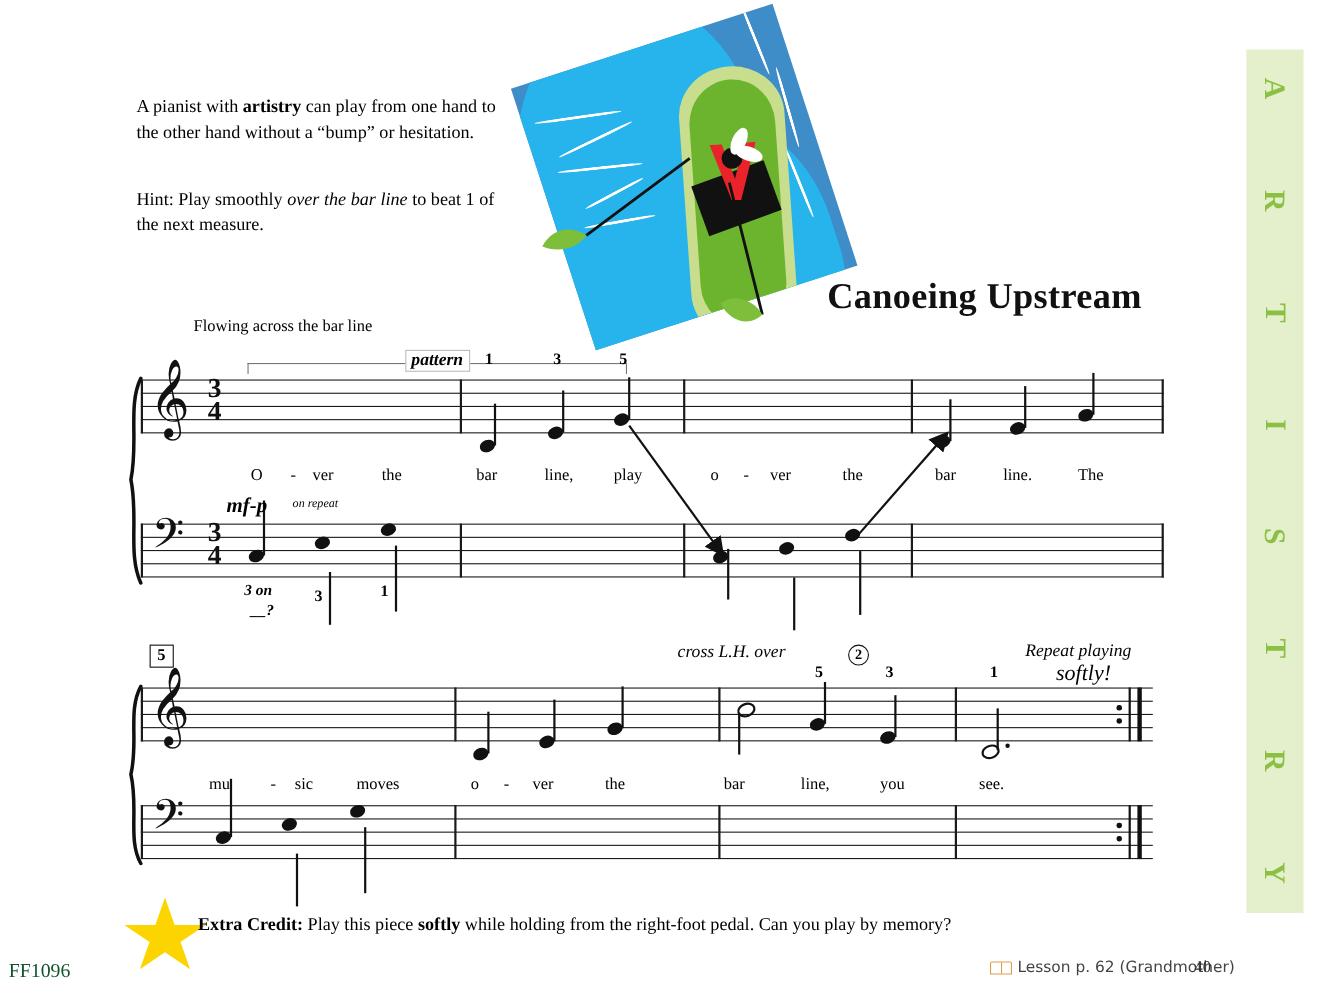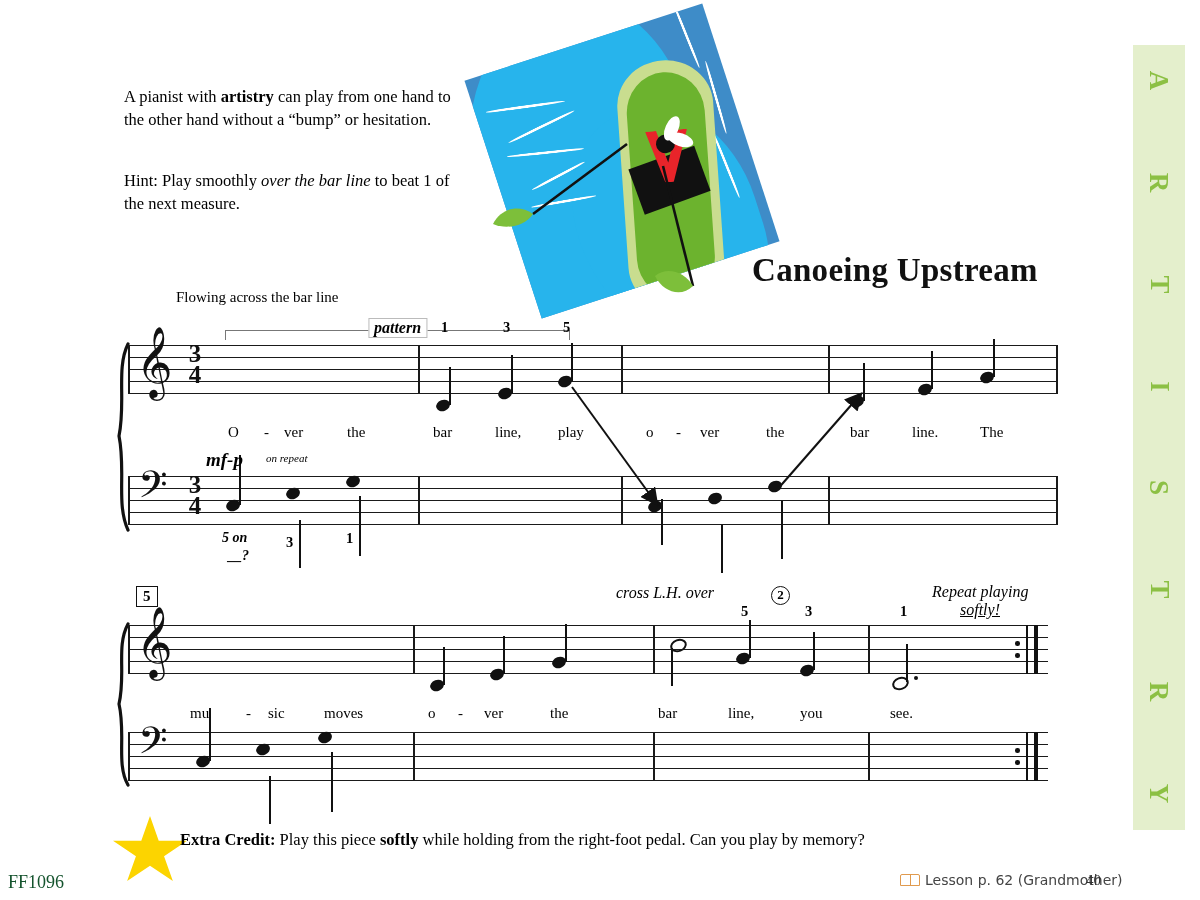--- a/index.html
+++ b/index.html
@@ -396,31 +396,31 @@
     <div class="lyric" style="left:367px;top:79px;">line,</div>
     <div class="lyric" style="left:430px;top:79px;">play</div>
     <div class="lyric" style="left:518px;top:79px;">o</div>
     <div class="lyric" style="left:548px;top:79px;">-</div>
     <div class="lyric" style="left:572px;top:79px;">ver</div>
     <div class="lyric" style="left:638px;top:79px;">the</div>
     <div class="lyric" style="left:722px;top:79px;">bar</div>
     <div class="lyric" style="left:784px;top:79px;">line.</div>
     <div class="lyric" style="left:852px;top:79px;">The</div>
 
-    <div class="ital" style="left:94px;top:185px;font-weight:700;font-size:14px;">5 on</div>
+    <div class="ital" style="left:94px;top:185px;font-weight:700;font-size:14px;">3 on</div>
     <div class="ital" style="left:100px;top:203px;font-weight:700;font-size:14px;">__?</div>
     <div class="finger" style="left:158px;top:189px;">3</div>
     <div class="finger" style="left:218px;top:185px;">1</div>
   </div>
 
   <div class="measnum" style="left:136px;top:586px;">5</div>
 
   <div class="ital" style="left:616px;top:584px;font-size:16px;text-align:center;">cross L.H. over</div>
   <div class="ital" style="left:932px;top:583px;font-size:16px;">Repeat playing</div>
-  <div class="ital" style="left:960px;top:601px;font-size:16px;text-decoration:underline;">softly!</div>
+  <div class="ital" style="left:960px;top:601px;font-size:20px;">softly!</div>
 
   <div class="system" id="sys2" style="left:128px;top:625px;width:920px;height:160px;">
 
     <svg class="brace" style="left:-18px;top:-3px;width:22px;height:165px;" viewBox="0 0 22 165">
       <path d="M18 2 C6 24 16 52 9 82 C16 112 6 142 18 163" stroke="#111" stroke-width="3.2" fill="none" stroke-linecap="round"></path>
     </svg>
 
     <div class="staff" style="top:0;height:49px;">
       <div class="ln" style="top:0px;"></div>
         <div class="ln" style="top:12px;"></div>

